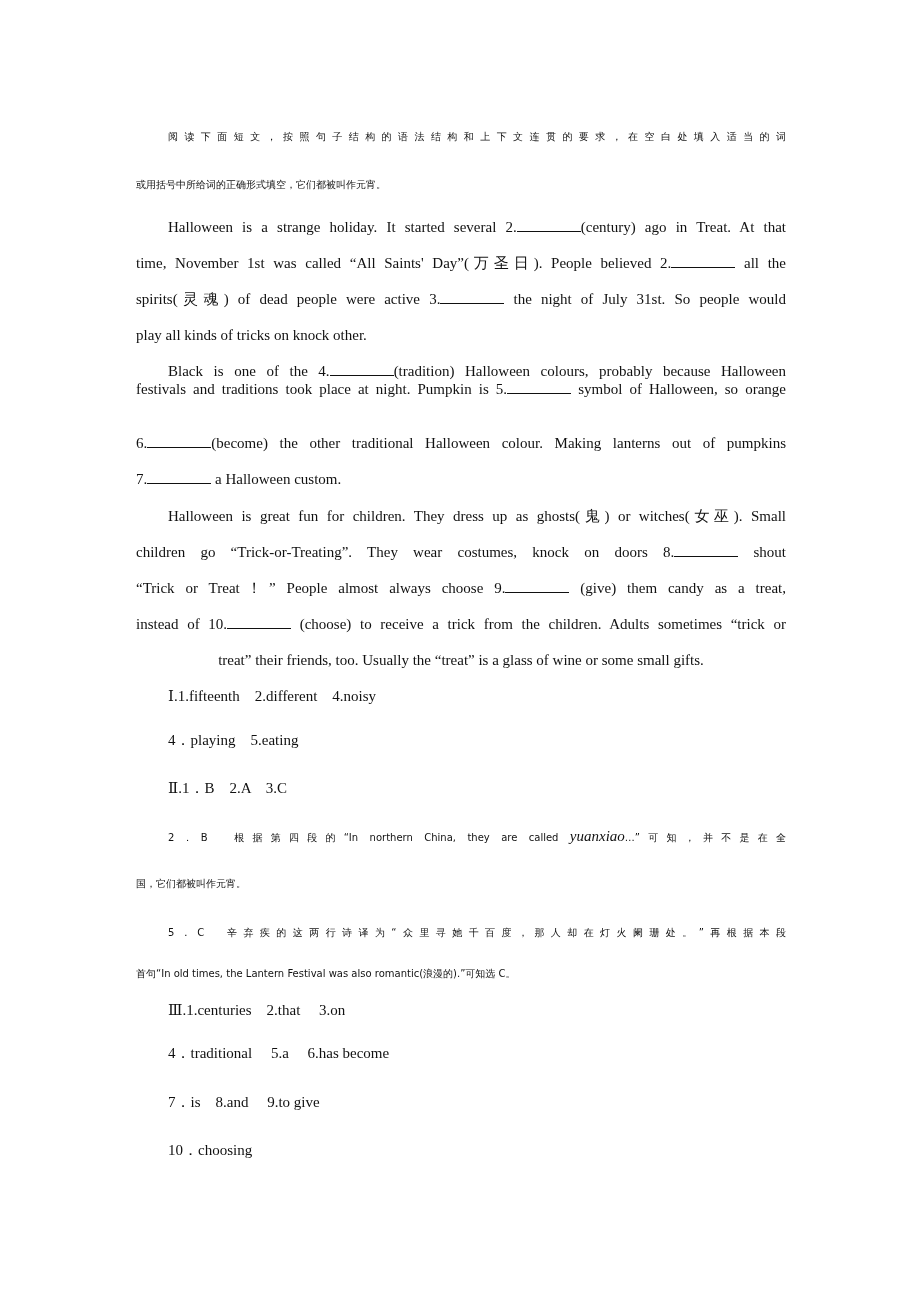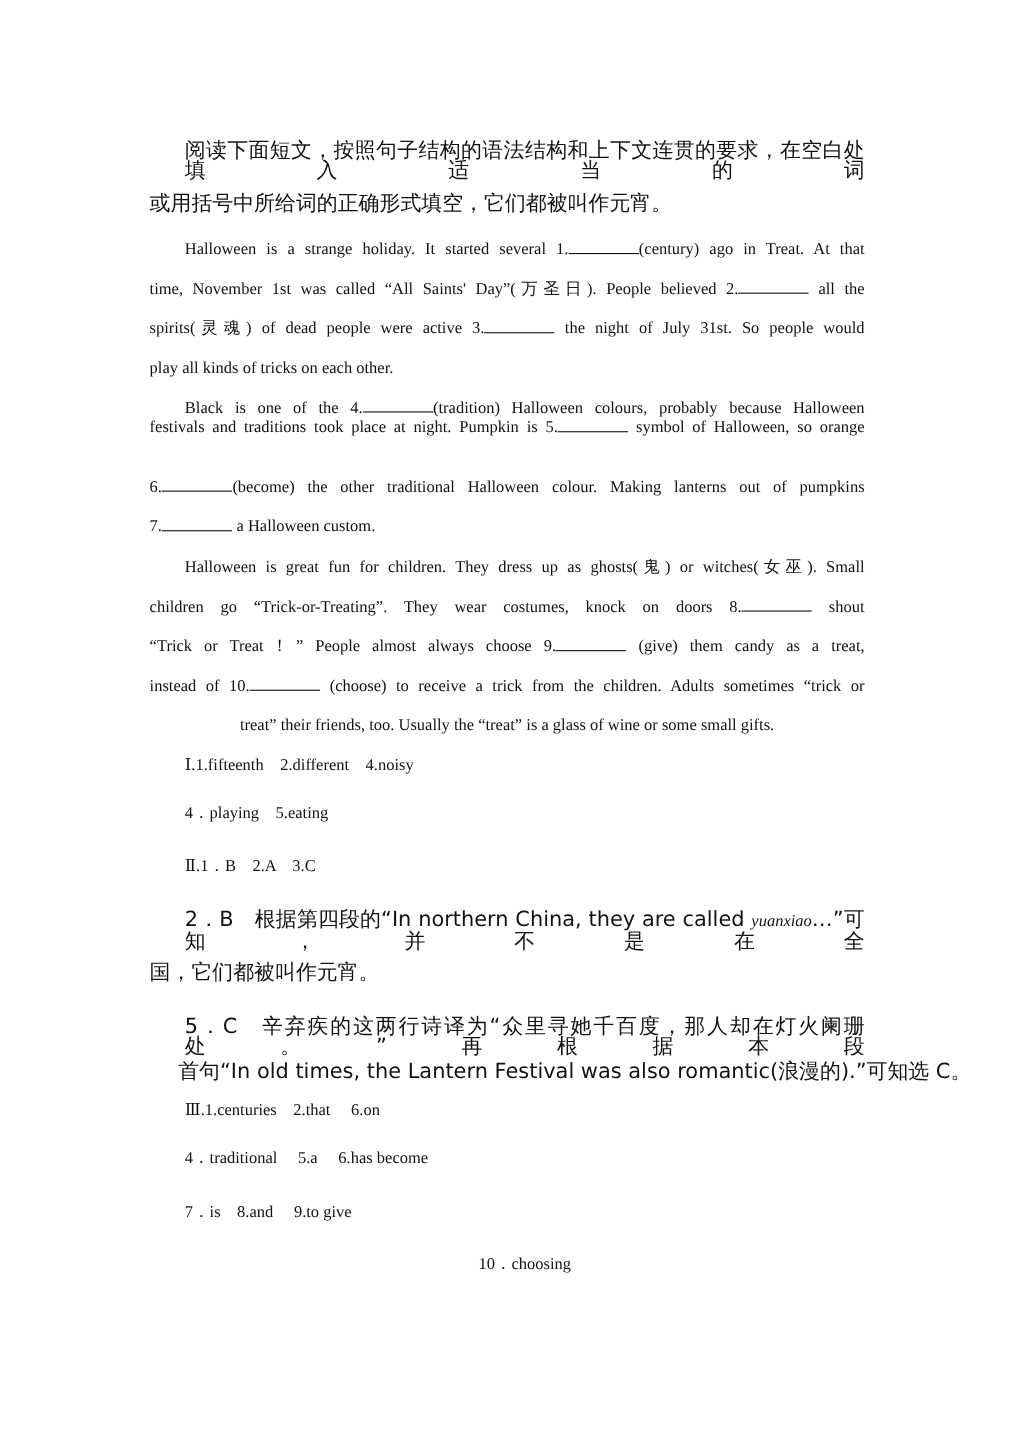--- a/index.html
+++ b/index.html
@@ -1,42 +1,42 @@
 <!DOCTYPE html>
 <html><head>
   <meta charset="utf-8">
   <style>
     html, body { margin: 0; padding: 0; background: #ffffff; }
     body { width: 920px; height: 1302px; position: relative; overflow: hidden;
            font-family: "Liberation Serif", "DejaVu Serif", serif; color: #111; }
     .line { position: absolute; left: 136px; width: 650px; font-size: 15px; line-height: 18px; white-space: nowrap; }
     .just { text-align: justify; text-align-last: justify; white-space: normal; }
     .ind { left: 168px; width: 618px; }
-    .cn { font-family: "DejaVu Sans", sans-serif; font-size: 19px; }
+    .cn { font-family: "DejaVu Sans", sans-serif; font-size: 10px; }
     .blank { display: inline-block; width: 64px; border-bottom: 1px solid #111; height: 12px; vertical-align: baseline; }
     i { font-style: italic; }
   </style>
 </head>
 <body>
 
 <div>
 
   <div class="line ind just cn" style="top:128px;">阅读下面短文，按照句子结构的语法结构和上下文连贯的要求，在空白处填入适当的词</div>
   <div class="line cn" style="top:176px;">或用括号中所给词的正确形式填空，它们都被叫作元宵。</div>
 
   <div class="line ind just" style="top:218px;">
-    <span>Halloween is a strange holiday. It started several 1.</span><span class="blank"></span><span>(century) ago in Treat. At that</span>
+    <span>Halloween is a strange holiday. It started several 2.</span><span class="blank"></span><span>(century) ago in Treat. At that</span>
   </div>
   <div class="line just" style="top:254px;">
     <span>time, November 1st was called  “All Saints' Day”(万圣日). People believed 2.</span><span class="blank"></span><span> all the</span>
   </div>
   <div class="line just" style="top:290px;">
     <span>spirits(灵魂) of dead people were active 3.</span><span class="blank"></span><span> the night of July 31st. So people would</span>
   </div>
-  <div class="line" style="top:326px;">play all kinds of tricks on each other.</div>
+  <div class="line" style="top:326px;">play all kinds of tricks on knock other.</div>
 
   <div class="line ind just" style="top:362px;">
     <span>Black is one of the 4.</span><span class="blank"></span><span>(tradition) Halloween colours, probably because Halloween</span>
   </div>
   <div class="line just" style="top:380px;">
     <span>festivals and traditions took place at night. Pumpkin is 5.</span><span class="blank"></span><span> symbol of Halloween, so orange</span>
   </div>
   <div class="line just" style="top:434px;">
     <span>6.</span><span class="blank"></span><span>(become) the other traditional Halloween colour. Making lanterns out of pumpkins</span>
   </div>
@@ -59,20 +59,20 @@
   <div class="line ind" style="top:687px;">Ⅰ.1.fifteenth　2.different　4.noisy</div>
   <div class="line ind" style="top:731px;">4．playing　5.eating</div>
   <div class="line ind" style="top:779px;">Ⅱ.1．B　2.A　3.C</div>
 
   <div class="line ind just" style="top:827px;">
     <span class="cn">2．B　根据第四段的“In northern China, they are called </span><i>yuanxiao</i><span class="cn">…”可知，并不是在全</span>
   </div>
   <div class="line cn" style="top:875px;">国，它们都被叫作元宵。</div>
 
   <div class="line ind just cn" style="top:924px;">5．C　辛弃疾的这两行诗译为“众里寻她千百度，那人却在灯火阑珊处。”再根据本段</div>
-  <div class="line cn" style="top:965px;margin-left:26px;">首句“In old times, the Lantern Festival was also romantic(浪漫的).”可知选 C。</div>
+  <div class="line cn" style="top:965px;">首句“In old times, the Lantern Festival was also romantic(浪漫的).”可知选 C。</div>
 
-  <div class="line ind" style="top:1001px;">Ⅲ.1.centuries　2.that　 6.on</div>
+  <div class="line ind" style="top:1001px;">Ⅲ.1.centuries　2.that　 3.on</div>
   <div class="line ind" style="top:1044px;">4．traditional　 5.a　 6.has become</div>
   <div class="line ind" style="top:1093px;">7．is　8.and　 9.to give</div>
-  <div class="line ind" style="top:1141px;text-align:center;">10．choosing</div>
+  <div class="line ind" style="top:1141px;">10．choosing</div>
 
 </div>
 
 </body></html>

